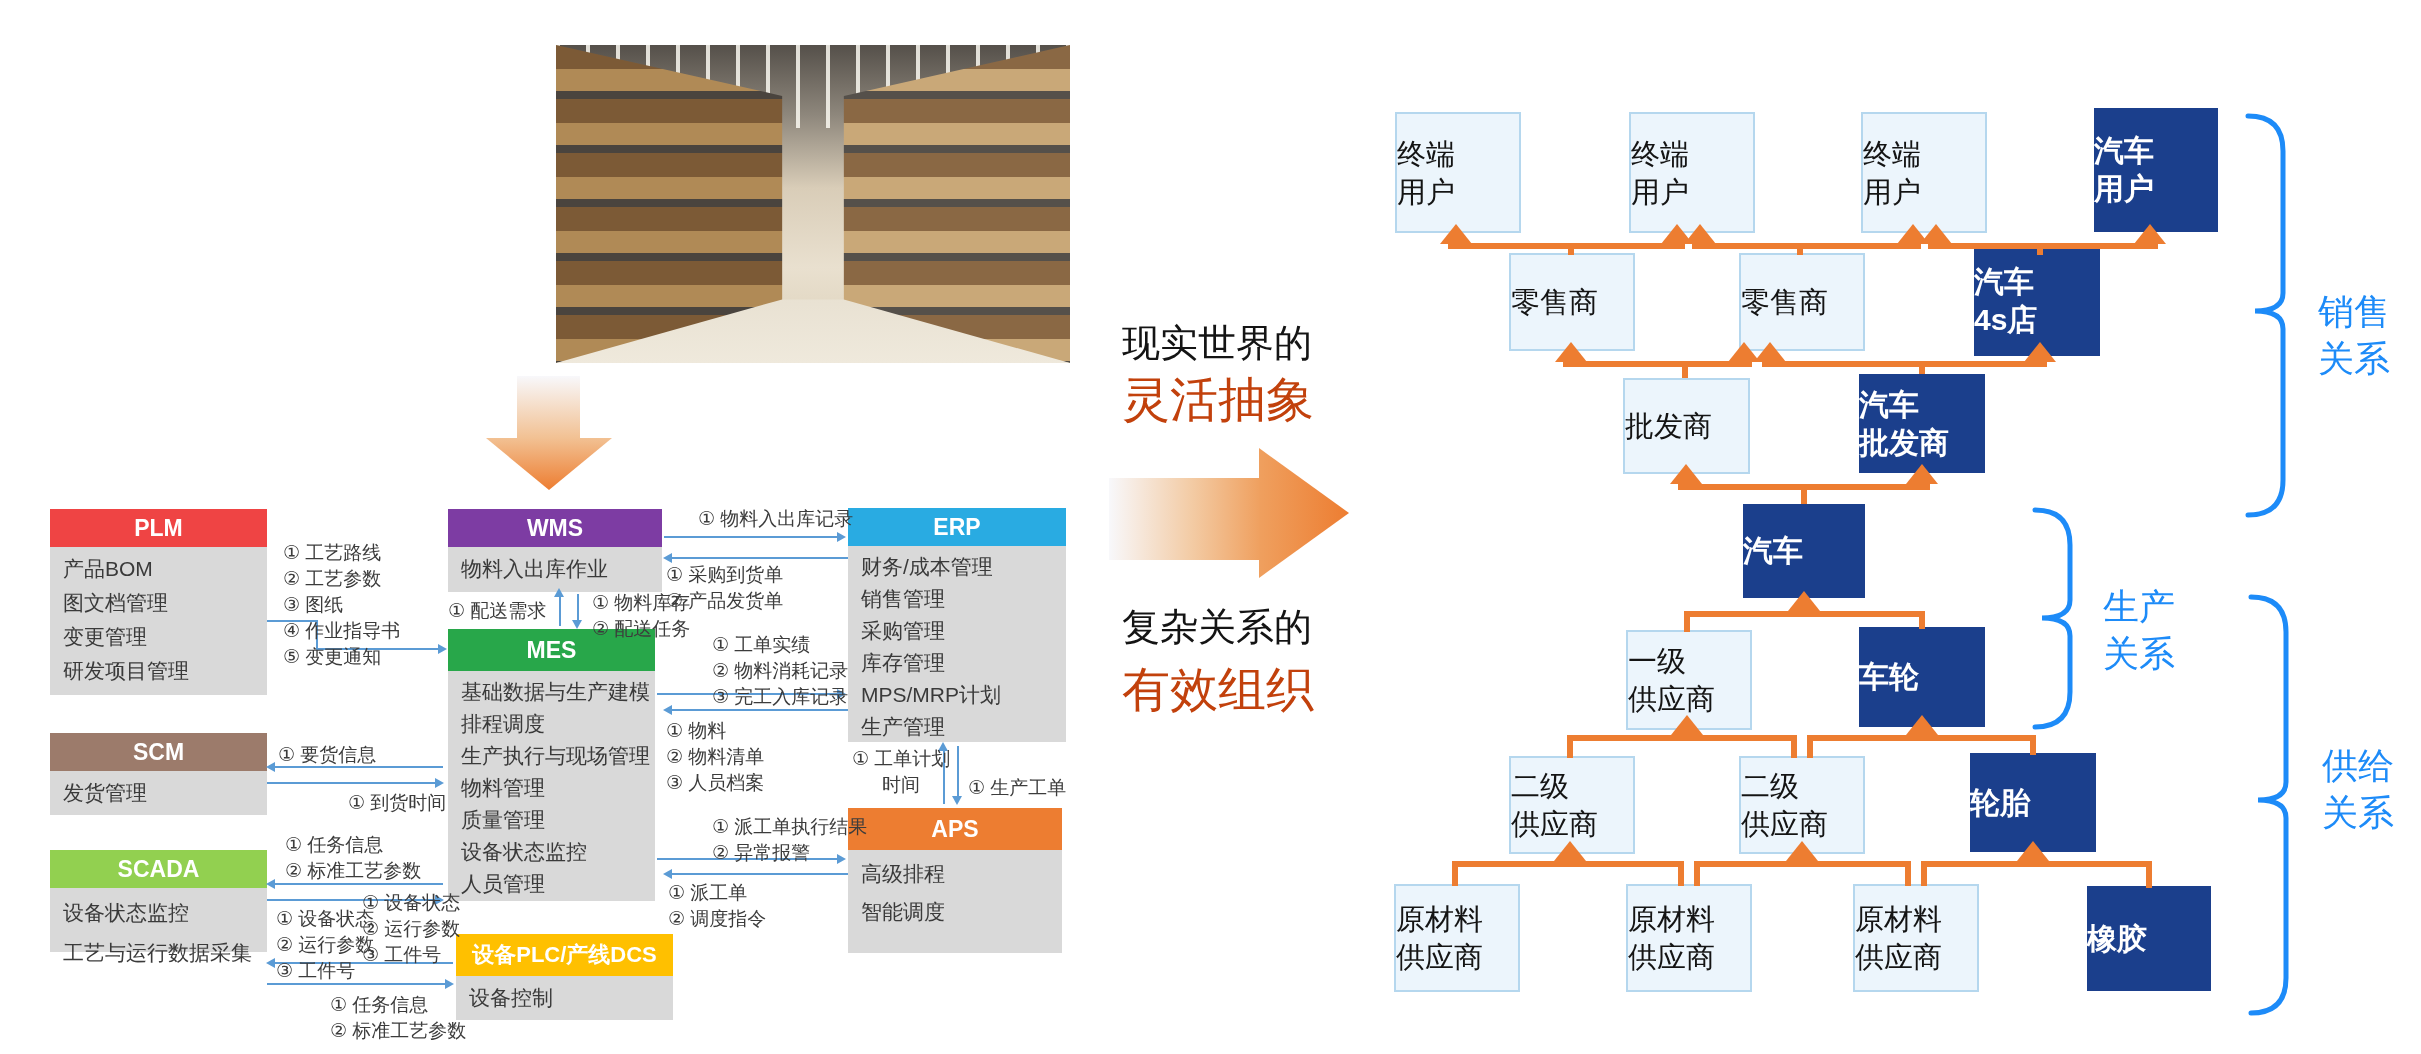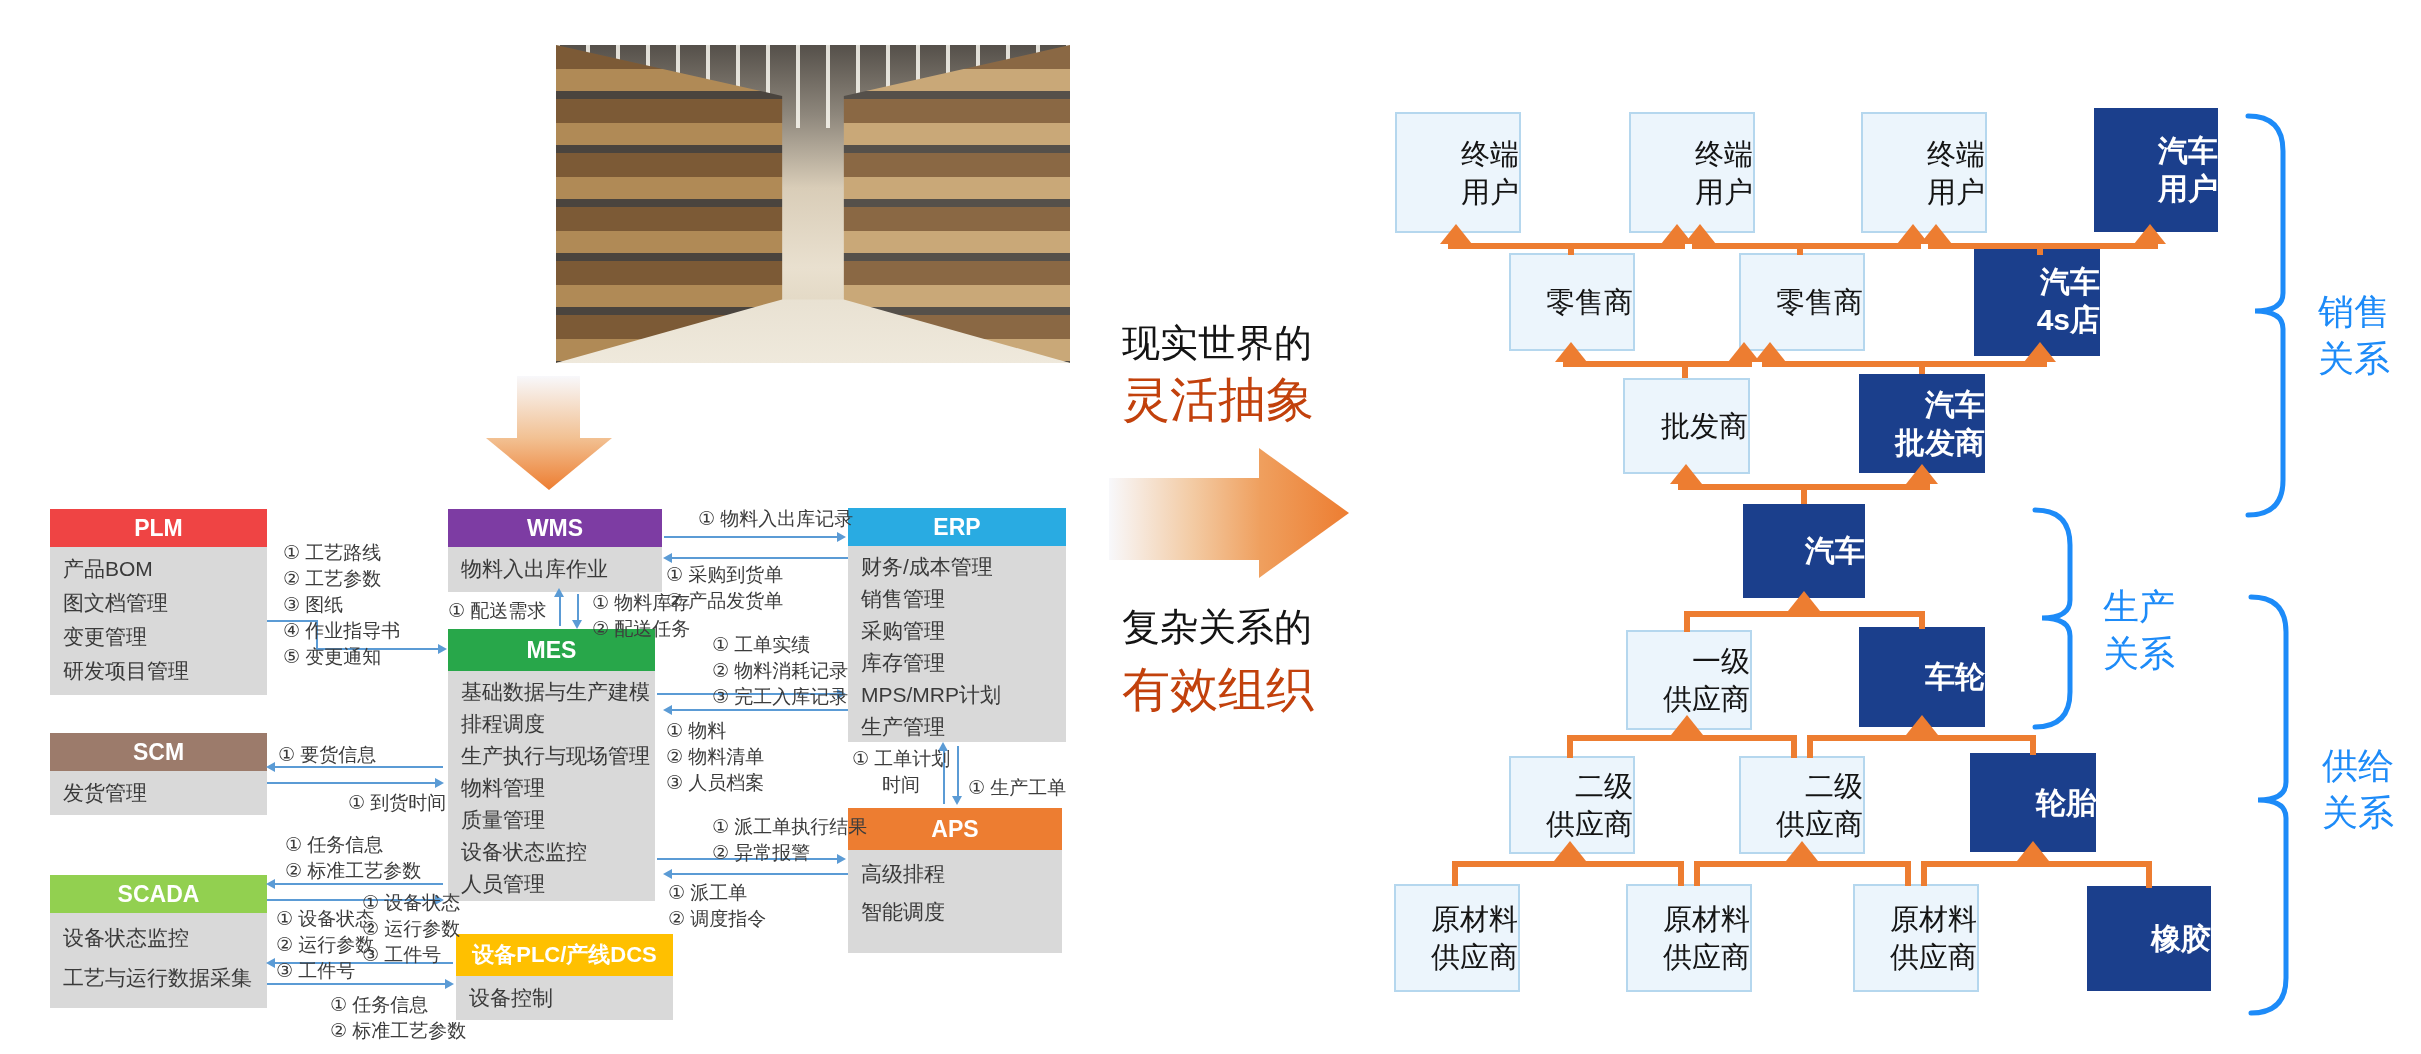--- a/index.html
+++ b/index.html
@@ -24,21 +24,21 @@
   .arr{position:absolute;width:0;height:0}
   .arr.r{border-top:5px solid transparent;border-bottom:5px solid transparent;border-left:9px solid #5b9bd5}
   .arr.l{border-top:5px solid transparent;border-bottom:5px solid transparent;border-right:9px solid #5b9bd5}
   .arr.u{border-left:5px solid transparent;border-right:5px solid transparent;border-bottom:9px solid #5b9bd5}
   .arr.d{border-left:5px solid transparent;border-right:5px solid transparent;border-top:9px solid #5b9bd5}
   
   .obar{position:absolute;height:6px;background:#ED7D31}
   .ostem{position:absolute;width:6px;background:#ED7D31}
   .oarr{position:absolute;width:0;height:0;border-left:16px solid transparent;border-right:16px solid transparent;border-bottom:20px solid #ED7D31}
   
-  .cbox{position:absolute;display:flex;flex-direction:column;align-items:flex-end;justify-content:center;
+  .cbox{position:absolute;display:flex;flex-direction:column;align-items:flex-start;justify-content:center;
         text-align:center;font-size:29px;line-height:38px}
   .cbox.light{background:#ecf5fc;border:2px solid #b5d7ee;color:#141414}
   .cbox.dark{background:#1b3f8c;color:#ffffff;font-weight:bold;font-size:30px}
   
   .rel{position:absolute;color:#1d8bf8;font-size:36px;line-height:47px;white-space:nowrap}
   
   .midblack{position:absolute;font-size:38px;color:#141414;white-space:nowrap}
   .midblue{position:absolute;font-size:48px;color:#c2410c;white-space:nowrap}
   
   .bigarrow-r-body{position:absolute;left:1109px;top:478px;width:151px;height:82px;
@@ -115,21 +115,21 @@
     </div>
   </div>
 
   <div class="sys" style="left:50px;top:733px;width:217px;height:82px">
     <div class="sys-h" style="background:#9C7B6B">SCM</div>
     <div class="sys-b">
       <div class="sys-item">发货管理</div>
     </div>
   </div>
 
-  <div class="sys" style="left:50px;top:875px;width:217px;height:133px">
+  <div class="sys" style="left:50px;top:850px;width:217px;height:102px">
     <div class="sys-h" style="background:#92D050">SCADA</div>
     <div class="sys-b scada-b">
       <div class="sys-item">设备状态监控</div>
       <div class="sys-item">工艺与运行数据采集</div>
     </div>
   </div>
 
   <div class="sys" style="left:848px;top:808px;width:214px;height:145px">
     <div class="sys-h tall" style="background:#ED7D31">APS</div>
     <div class="sys-b aps-b">

